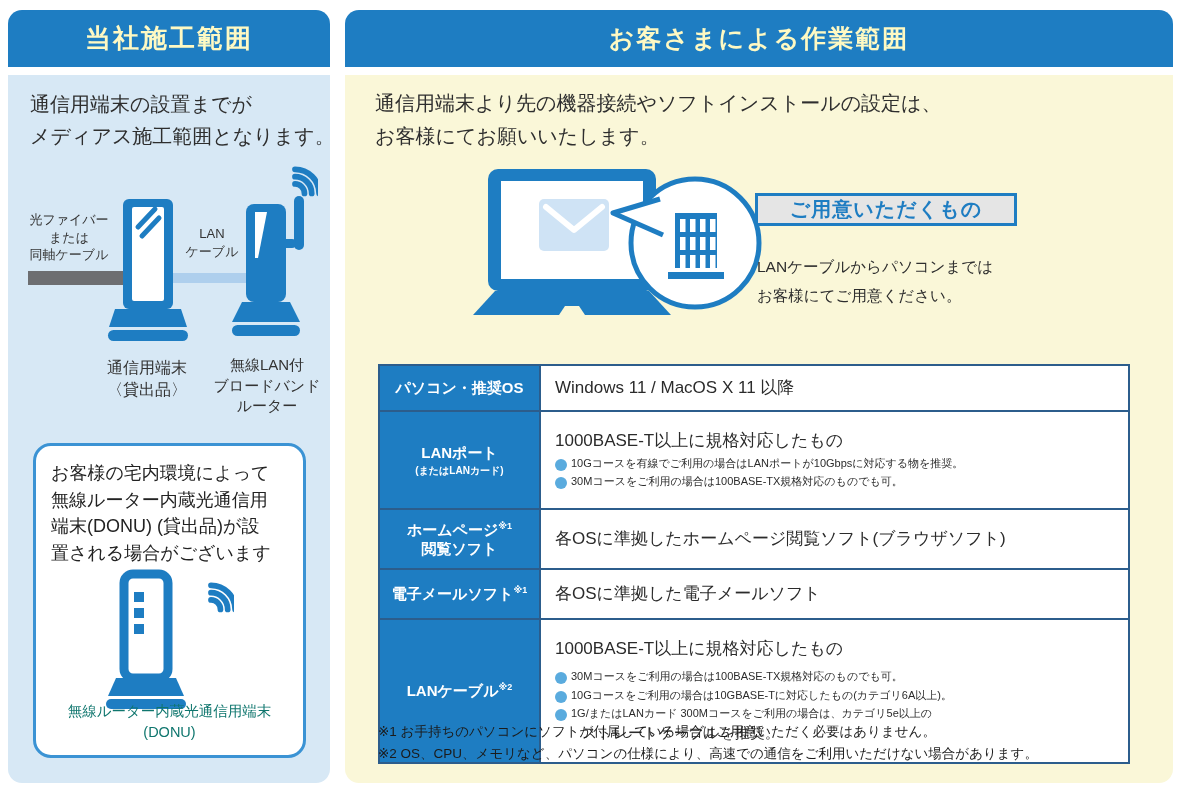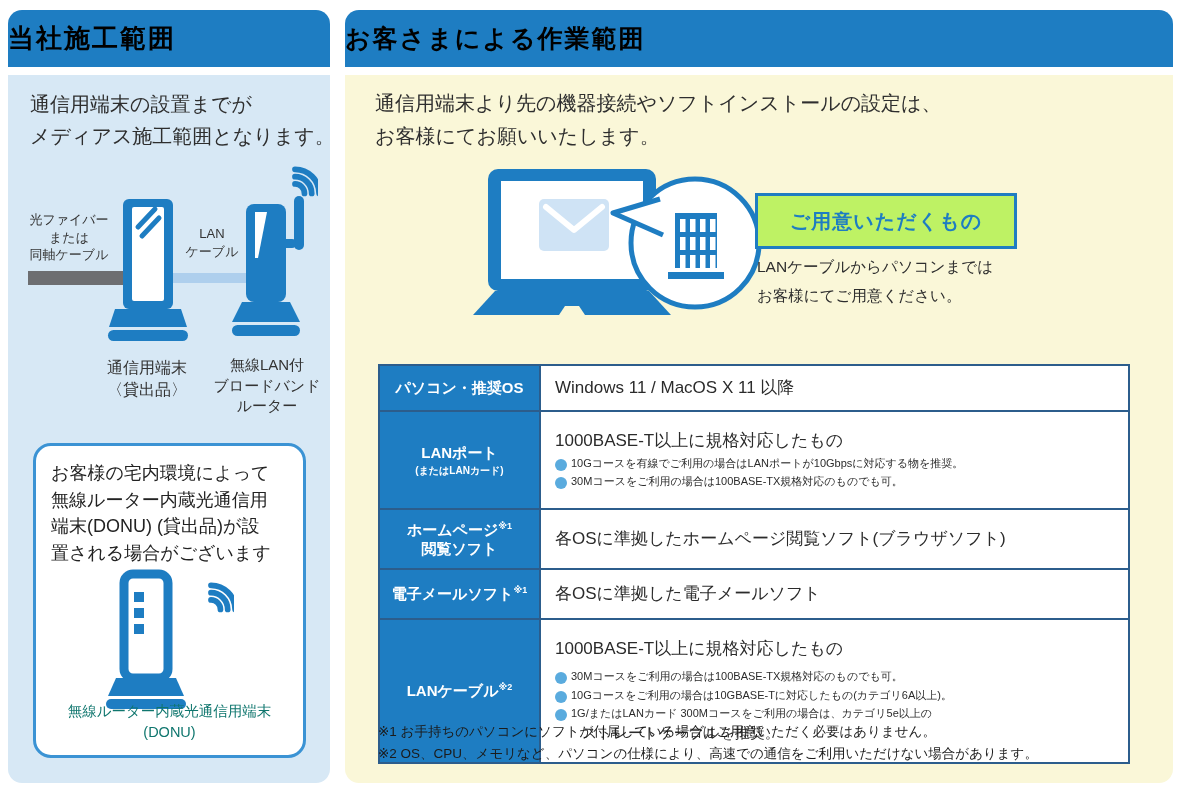--- a/index.html
+++ b/index.html
@@ -4,22 +4,22 @@
 <style>
   html,body{margin:0;padding:0;}
   body{
     width:1181px;height:794px;background:#ffffff;position:relative;overflow:hidden;
     font-family:"Liberation Sans","DejaVu Sans",sans-serif;
     -webkit-font-smoothing:antialiased;
   }
   .abs{position:absolute;}
   
   .panel-hdr{
-    background:#1e7dc2;color:#000000;font-weight:bold;
-    display:flex;align-items:center;justify-content:flex-start;
+    background:#1e7dc2;color:#fef9c3;font-weight:bold;
+    display:flex;align-items:center;justify-content:center;
     border-radius:14px 14px 0 0;letter-spacing:2px;
   }
   .left-hdr{left:8px;top:10px;width:322px;height:57px;font-size:26px;}
   .right-hdr{left:345px;top:10px;width:828px;height:57px;font-size:25px;}
   .left-body{left:8px;top:75px;width:322px;height:708px;background:#d7e8f5;border-radius:0 0 14px 14px;}
   .right-body{left:345px;top:75px;width:828px;height:708px;background:#faf7d8;border-radius:0 0 14px 14px;}
 
   
   .l-intro{left:22px;top:13px;font-size:20px;line-height:1.6;color:#2e2e2e;white-space:nowrap;}
   .fiber-label{left:5px;top:136px;width:112px;text-align:center;font-size:13px;line-height:1.35;color:#333;}
@@ -36,21 +36,21 @@
     border:3px solid #3b93d4;border-radius:18px;box-sizing:border-box;
   }
   .donu-text{position:absolute;left:15px;top:14px;font-size:18px;line-height:1.48;color:#222;white-space:nowrap;}
   .donu-svg{position:absolute;left:64px;top:122px;}
   .donu-label{position:absolute;left:0;bottom:12px;width:100%;text-align:center;font-size:14.5px;line-height:1.45;color:#0f766e;}
 
   
   .r-intro{left:30px;top:12px;font-size:20px;line-height:1.65;color:#2e2e2e;white-space:nowrap;}
   .hero-svg{left:118px;top:88px;}
   .prepare-box{
-    left:410px;top:118px;width:262px;height:56px;background:#bef264;
+    left:410px;top:118px;width:262px;height:33px;background:#e5e5e5;
     border:3px solid #1e7dc2;box-sizing:border-box;
     display:flex;align-items:center;justify-content:center;
     font-size:20px;font-weight:bold;color:#1e7dc2;letter-spacing:1px;
   }
   .prepare-note{left:412px;top:178px;font-size:15.5px;line-height:1.85;color:#2e2e2e;white-space:nowrap;}
 
   table.spec{left:33px;top:289px;width:752px;border-collapse:collapse;table-layout:fixed;position:absolute;}
   table.spec td{border:2px solid #2c5d8c;}
   td.lbl{
     width:155px;background:#1e7dc2;color:#fff;text-align:center;vertical-align:middle;

